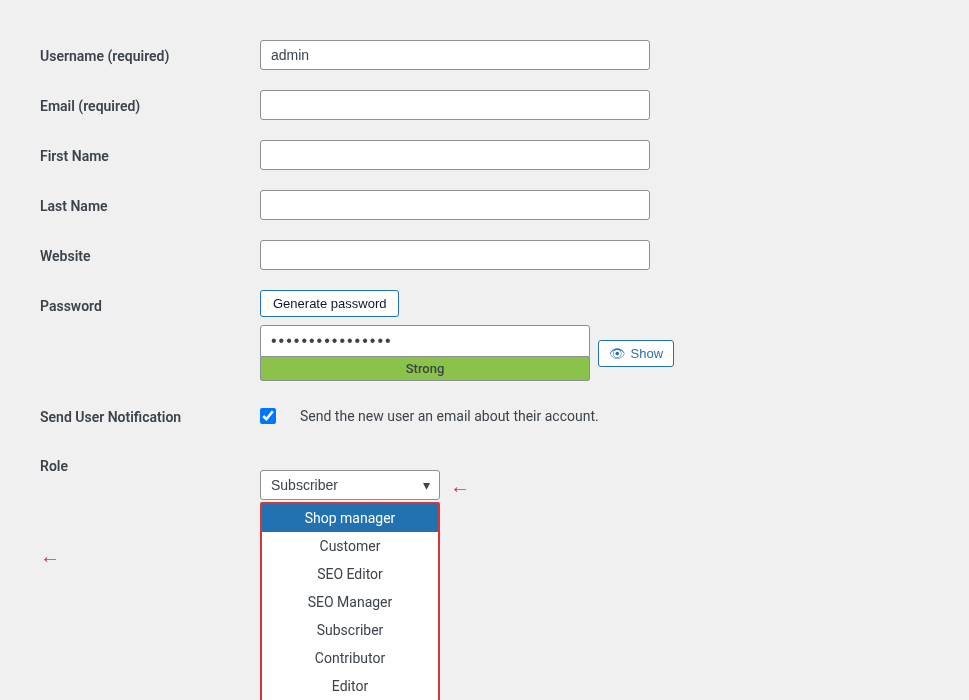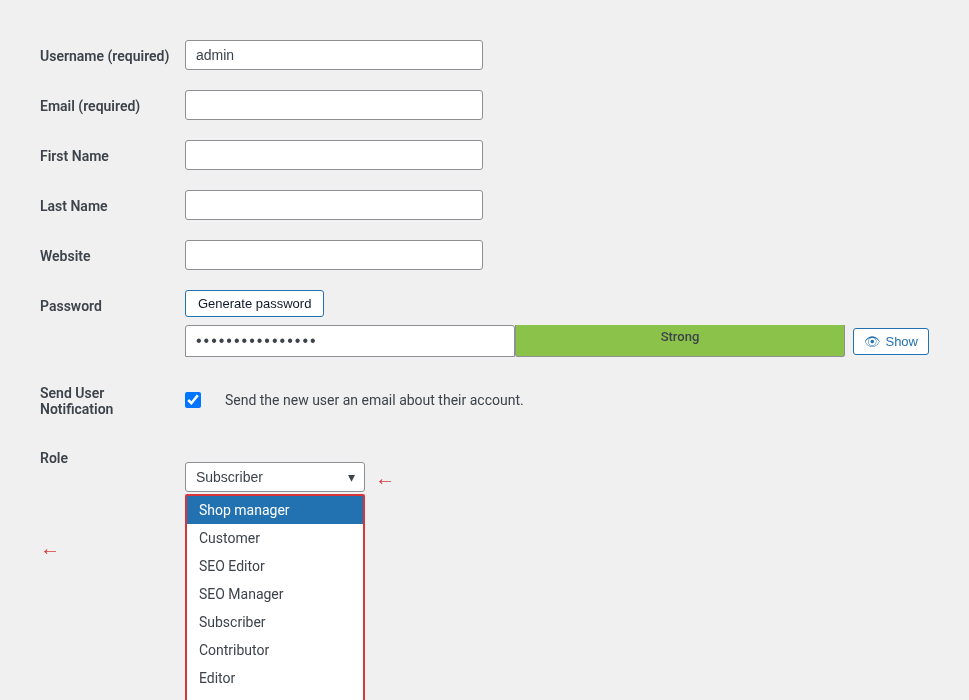--- a/index.html
+++ b/index.html
@@ -19,21 +19,21 @@
       width: 220px;
       padding: 15px 10px 15px 0;
       vertical-align: top;
       font-weight: 600;
       padding-top: 18px;
     }
     .form-table tr td:last-child {
       padding: 10px 0;
     }
     .form-input {
-      width: 298px;
+      width: 390px;
       padding: 6px 10px;
       border: 1px solid #8c8f94;
       border-radius: 3px;
       font-size: 14px;
       background: #fff;
       color: #3c434a;
       display: block;
     }
     .generate-password-btn {
       background: #fff;
@@ -67,20 +67,21 @@
       padding: 5px 10px;
       border-radius: 3px;
       font-size: 13px;
       cursor: pointer;
       display: flex;
       align-items: center;
       gap: 5px;
     }
     .password-field-group {
       display: flex;
+      flex-direction: column;
     }
     .password-strength-bar {
       width: 330px;
       background: #8bc34a;
       color: #3c434a;
       text-align: center;
       padding: 4px 0;
       font-size: 13px;
       font-weight: 500;
       border: 1px solid #8c8f94;
@@ -136,20 +137,21 @@
       border: 2px solid #d63638;
       border-radius: 2px;
       z-index: 100;
       list-style: none;
     }
     .dropdown-list li {
       padding: 6px 12px;
       cursor: pointer;
       font-size: 14px;
       color: #3c434a;
+      text-align: center;
     }
     .dropdown-list li.selected {
       background: #2271b1;
       color: #fff;
     }
     .arrow-indicator {
       color: #d63638;
       font-size: 20px;
       margin-top: 4px;
       display: flex;

